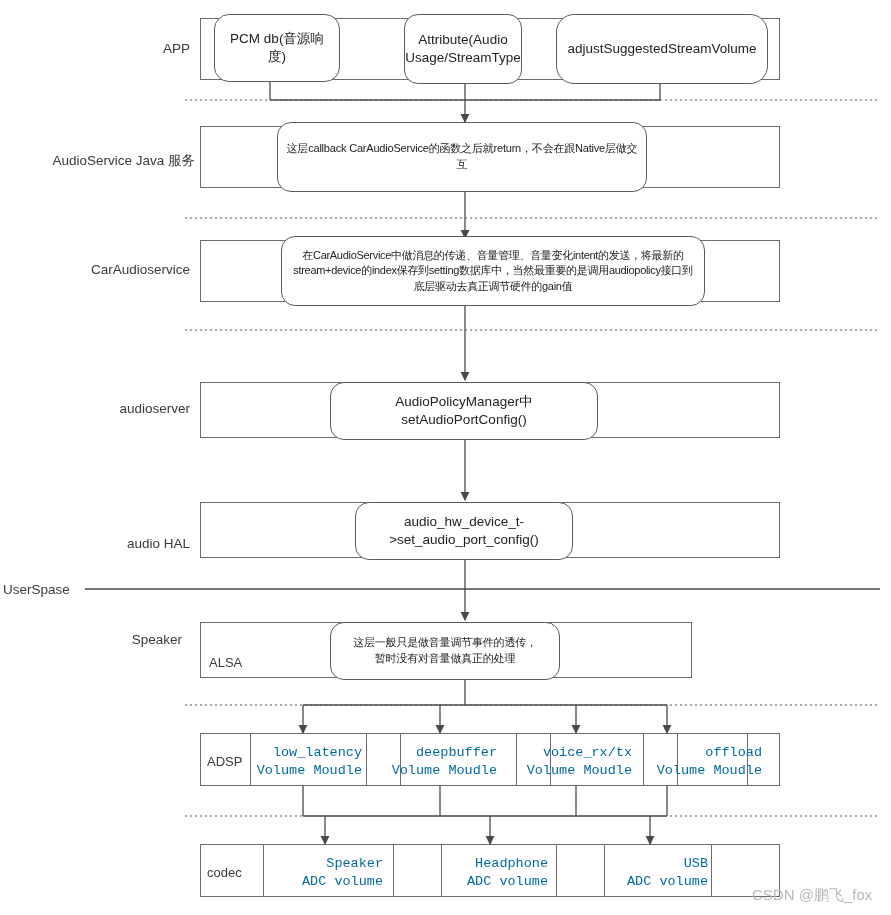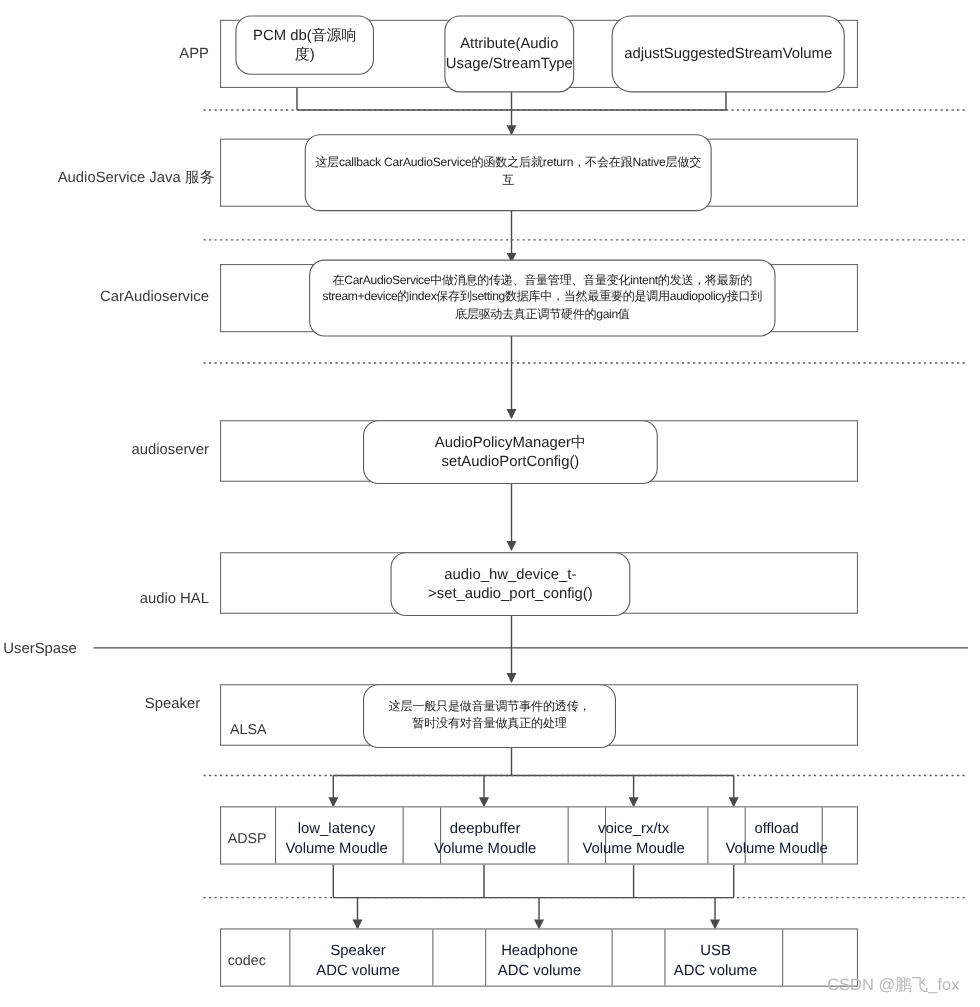--- a/index.html
+++ b/index.html
@@ -60,26 +60,27 @@
   .band-tag {
     position: absolute;
     font-size: 13px;
     color: #3a3a3a;
     white-space: nowrap;
     z-index: 4;
   }
   
   .cell-text {
     position: absolute;
-    text-align: center;
-    font-size: 13.5px;
-    color: #0f172a;
+    text-align: right;
+    font-size: 13.5px;
+    color: #0369a1;
     line-height: 1.3;
     z-index: 4;
     white-space: pre-line;
+    font-family: Liberation Mono, monospace;
   }
   
   .note {
     position: absolute;
     box-sizing: border-box;
     border: 1.3px solid #5c5c5c;
     border-radius: 14px;
     background: #ffffff;
     display: flex;
     align-items: center;
@@ -178,40 +179,40 @@
   <div class="lane-label" style="left:25px; top:153px; width:170px;">AudioService Java 服务</div>
   <div class="lane-label" style="left:40px; top:262px; width:150px;">CarAudioservice</div>
   <div class="lane-label" style="left:55px; top:401px; width:135px;">audioserver</div>
   <div class="lane-label" style="left:55px; top:536px; width:135px;">audio HAL</div>
   <div class="lane-label" style="left:62px; top:632px; width:120px;">Speaker</div>
 
   <div class="userspace-label" style="left:3px; top:582px;">UserSpase</div>
 
   <div class="band" style="left:200px; top:18px; width:580px; height:62px;"></div>
 
-  <div class="note" style="left:214px; top:14px; width:126px; height:54px;">PCM db(音源响度)</div>
+  <div class="note" style="left:214px; top:14px; width:126px; height:68px;border-radius:15px;">PCM db(音源响度)</div>
   <div class="note" style="left:404px; top:14px; width:118px; height:70px;">Attribute(Audio
 Usage/StreamType</div>
   <div class="note" style="left:556px; top:14px; width:212px; height:70px;border-radius:18px;">adjustSuggestedStreamVolume</div>
 
   <div class="band" style="left:200px; top:126px; width:580px; height:62px;"></div>
   <div class="note cjk" style="left:277px; top:122px; width:370px; height:70px;">这层callback CarAudioService的函数之后就return，不会在跟Native层做交互</div>
 
   <div class="band" style="left:200px; top:240px; width:580px; height:62px;"></div>
   <div class="note small" style="left:246px; top:236px; width:424px; height:70px;">在CarAudioService中做消息的传递、音量管理、音量变化intent的发送，将最新的stream+device的index保存到setting数据库中，当然最重要的是调用audiopolicy接口到底层驱动去真正调节硬件的gain值</div>
 
   <div class="band" style="left:200px; top:382px; width:580px; height:56px;"></div>
   <div class="note" style="left:330px; top:382px; width:268px; height:58px;">AudioPolicyManager中
 setAudioPortConfig()</div>
 
   <div class="band" style="left:200px; top:502px; width:580px; height:56px;"></div>
   <div class="note" style="left:355px; top:502px; width:218px; height:58px;">audio_hw_device_t-
 &gt;set_audio_port_config()</div>
 
-  <div class="band" style="left:200px; top:622px; width:580px; height:56px;padding-left:16px;">
+  <div class="band" style="left:200px; top:622px; width:492px; height:56px;padding-left:16px;">
     <span class="band-tag" style="left:8px; top:32px;">ALSA</span>
   </div>
   <div class="note cjk" style="left:330px; top:622px; width:230px; height:58px;">这层一般只是做音量调节事件的透传，
 暂时没有对音量做真正的处理</div>
 
   <div class="band" style="left:200px; top:733px; width:580px; height:53px;">
     <span class="band-tag" style="left:6px; top:20px;">ADSP</span>
     <span class="cell-div" style="left:49px;"></span>
     <span class="cell-div" style="left:165px;"></span>
     <span class="cell-div" style="left:199px;"></span>

